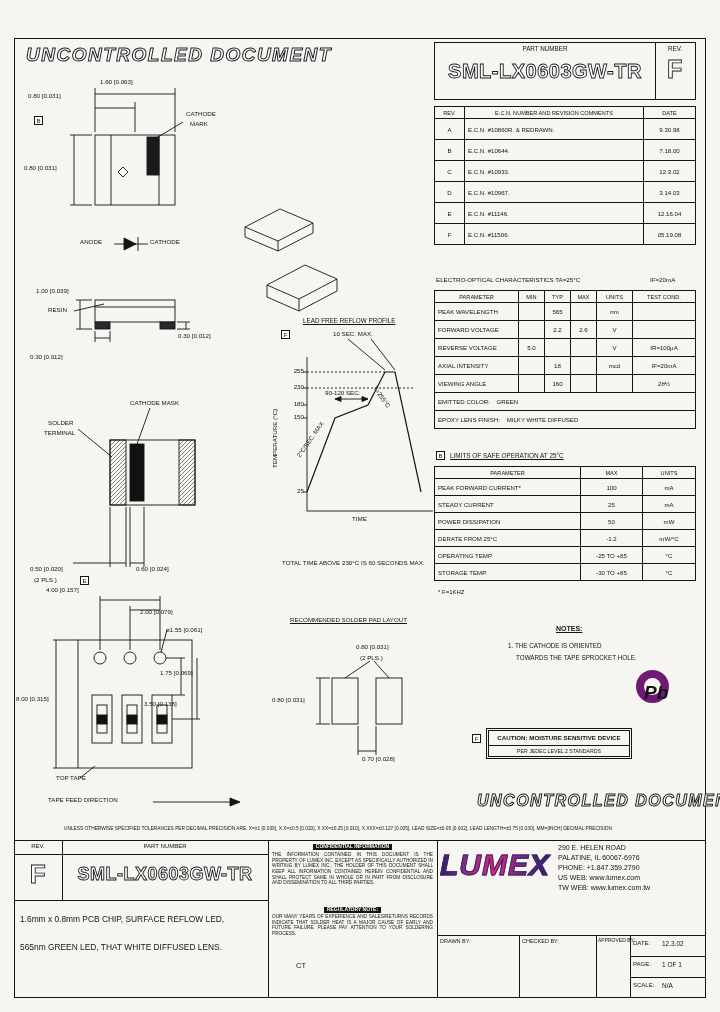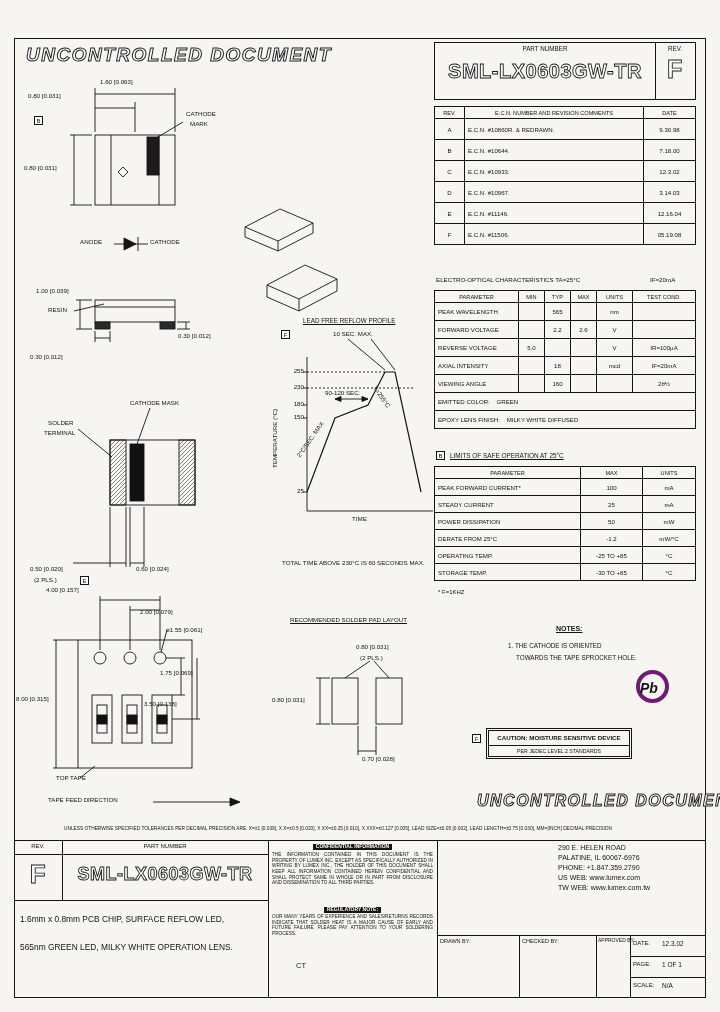--- a/index.html
+++ b/index.html
@@ -16,21 +16,21 @@
   .hollow { color:#fff; -webkit-text-stroke:0.9px #1a1a1a; font-weight:700; letter-spacing:0.5px; }
   @supports not (-webkit-text-stroke: 1px black) { .hollow, .wm { color:#222 !important; } }
   .wm { position:absolute; font-style:italic; font-weight:700; letter-spacing:1.5px; color:#fff; -webkit-text-stroke:1px #222; white-space:nowrap; }
   .tbl { position:absolute; border-collapse:collapse; table-layout:fixed; }
   .tbl td { border:1px solid #141414; font-size:6.1px; text-align:center; padding:0 1px; overflow:hidden; white-space:nowrap; height:16px; }
   .tbl .hd td { font-size:5.6px; height:12px; }
   .tbl .lft { text-align:left; padding-left:3px; }
   .marker { position:absolute; width:9px; height:9px; border:1px solid #141414; font-size:6px; line-height:8px; text-align:center; background:#fff; }
   .rot { transform-origin:left top; display:inline-block; }
   svg { position:absolute; overflow:visible; }
-  .pbcircle { position:absolute; width:33px; height:33px; border:4px solid #701a75; border-radius:50%; text-align:left; font-size:14px; font-style:italic; font-weight:700; line-height:29px; }
+  .pbcircle { position:absolute; width:33px; height:33px; border:8px solid #701a75; border-radius:50%; text-align:center; font-size:19px; font-style:italic; font-weight:700; line-height:29px; }
   .inv { background:#141414; color:#fff; padding:0 3px; display:inline-block; }
   .logo { position:absolute; font-weight:900; font-style:italic; font-size:30px; letter-spacing:1px;
           background:linear-gradient(90deg,#2c1e6e,#8b2f8f,#e0218a,#6d2a86,#2c1e6e);
           -webkit-background-clip:text; background-clip:text; color:transparent; -webkit-text-stroke:1px #3a2a55; }
   .tiny { font-size:4.7px; line-height:1.2; white-space:normal; text-align:justify; }
 </style>
 </head>
 <body>
 
 <div id="page">
@@ -432,32 +432,33 @@
   <div class="vl" style="left:596px;top:935px;height:63px"></div>
   <div class="vl" style="left:630px;top:935px;height:63px"></div>
   <div class="hl" style="left:630px;top:956px;width:76px"></div>
   <div class="hl" style="left:630px;top:977px;width:76px"></div>
 
   <span class="lbl ctr" style="left:14px;top:843px;width:48px;font-size:6px">REV.</span>
   <span class="lbl ctr" style="left:62px;top:843px;width:206px;font-size:6px">PART NUMBER</span>
   <span class="lbl hollow ctr" style="left:14px;top:860px;width:48px;font-size:26px">F</span>
   <span class="lbl hollow ctr" style="left:62px;top:865px;width:206px;font-size:18px">SML-LX0603GW-TR</span>
   <span class="lbl" style="left:20px;top:915px;font-size:8.4px">1.6mm x 0.8mm PCB CHIP, SURFACE REFLOW LED,</span>
-  <span class="lbl" style="left:20px;top:943px;font-size:8.4px">565nm GREEN LED, MILKY WHITE OPERATION LENS.</span>
+  <span class="lbl" style="left:20px;top:943px;font-size:8.4px">565nm GREEN LED, THAT WHITE DIFFUSED LENS.</span>
 
   <div class="lbl ctr" style="left:270px;top:842px;width:165px">
     <span class="inv" style="font-size:5px;font-weight:bold">CONFIDENTIAL INFORMATION</span>
   </div>
   <div class="lbl tiny" style="left:272px;top:852px;width:161px">THE INFORMATION CONTAINED IN THIS DOCUMENT IS THE PROPERTY OF LUMEX INC. EXCEPT AS SPECIFICALLY AUTHORIZED IN WRITING BY LUMEX INC., THE HOLDER OF THIS DOCUMENT SHALL KEEP ALL INFORMATION CONTAINED HEREIN CONFIDENTIAL AND SHALL PROTECT SAME IN WHOLE OR IN PART FROM DISCLOSURE AND DISSEMINATION TO ALL THIRD PARTIES.</div>
   <div class="lbl ctr" style="left:270px;top:905px;width:165px">
     <span class="inv" style="font-size:5px;font-weight:bold">REGULATORY NOTE:</span>
   </div>
   <div class="lbl tiny" style="left:272px;top:914px;width:161px">OUR MANY YEARS OF EXPERIENCE AND SALES/RETURNS RECORDS INDICATE THAT SOLDER HEAT IS A MAJOR CAUSE OF EARLY AND FUTURE FAILURE. PLEASE PAY ATTENTION TO YOUR SOLDERING PROCESS.</div>
   <span class="lbl" style="left:296px;top:962px;font-size:7.5px">CT</span>
 
+  <div class="logo" style="left:440px;top:848px">LUMEX</div>
   <span class="lbl" style="left:558px;top:844px;font-size:7px">290 E. HELEN ROAD</span>
   <span class="lbl" style="left:558px;top:854px;font-size:7px">PALATINE, IL 60067-6976</span>
   <span class="lbl" style="left:558px;top:864px;font-size:7px">PHONE: +1.847.359.2790</span>
   <span class="lbl" style="left:558px;top:874px;font-size:7px">US WEB: www.lumex.com</span>
   <span class="lbl" style="left:558px;top:884px;font-size:7px">TW WEB: www.lumex.com.tw</span>
 
   <span class="lbl" style="left:440px;top:938px;font-size:5.5px">DRAWN BY:</span>
   <span class="lbl" style="left:522px;top:938px;font-size:5.5px">CHECKED BY:</span>
   <span class="lbl" style="left:598px;top:938px;font-size:5px">APPROVED BY:</span>
   <span class="lbl" style="left:633px;top:940px;font-size:6px">DATE:</span>

